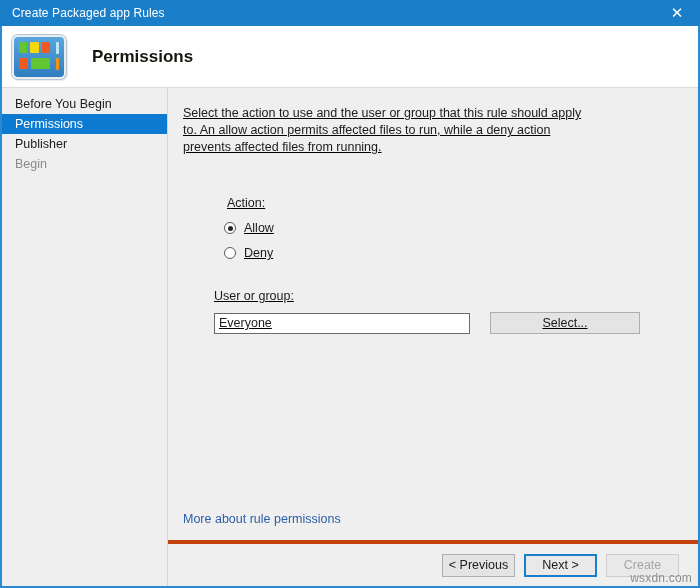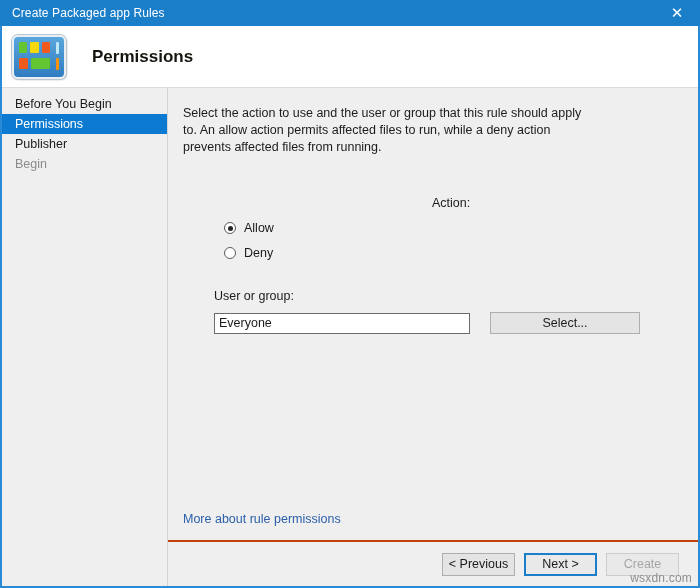--- a/index.html
+++ b/index.html
@@ -122,36 +122,36 @@
     flex: 1;
     background: #efefef;
     display: flex;
     flex-direction: column;
     min-width: 0;
   }
   #content-inner {
     flex: 1;
     padding: 17px 23px 0 15px;
     position: relative;
+    text-decoration: underline;
   }
 
   #description {
     font-size: 12.5px;
     color: #1b1b1b;
     line-height: 17px;
     max-width: 400px;
     margin: 0;
   }
 
   #action-label {
     margin-top: 40px;
     margin-left: 44px;
     font-size: 12.5px;
     color: #1b1b1b;
-    text-align: center;
   }
 
   .radio-row {
     display: flex;
     align-items: center;
     margin-left: 41px;
     margin-top: 11px;
     cursor: default;
   }
   .radio {
@@ -219,21 +219,21 @@
     color: #2b5fa8;
     text-decoration: none;
     cursor: pointer;
   }
 
   
   #footer {
     height: 46px;
     min-height: 46px;
     background: #efefef;
-    border-top: 2px solid #c2410c;
+    border-top: 4px solid #c2410c;
     display: flex;
     align-items: center;
     justify-content: flex-end;
     padding-right: 19px;
     gap: 9px;
   }
   .footer-btn {
     width: 73px;
     height: 23px;
     background: #e4e4e4;

